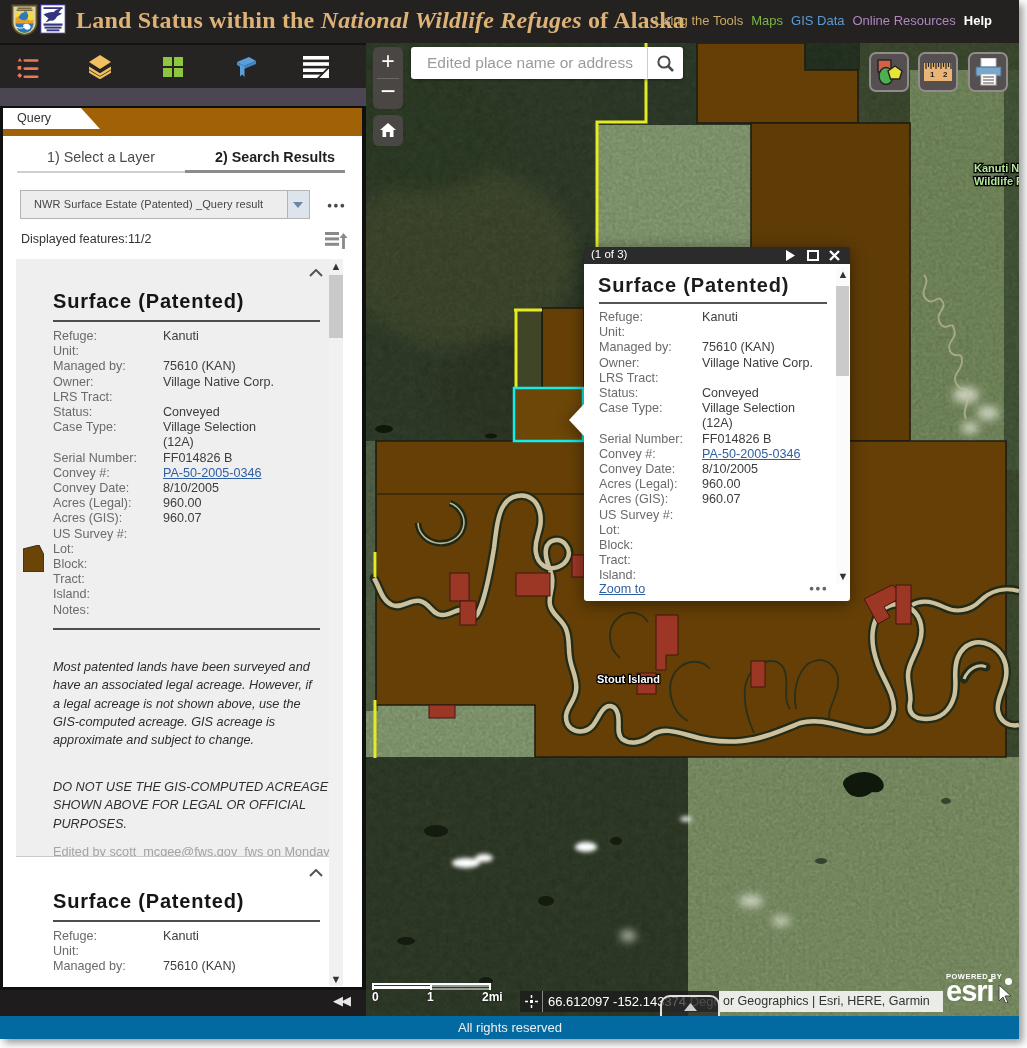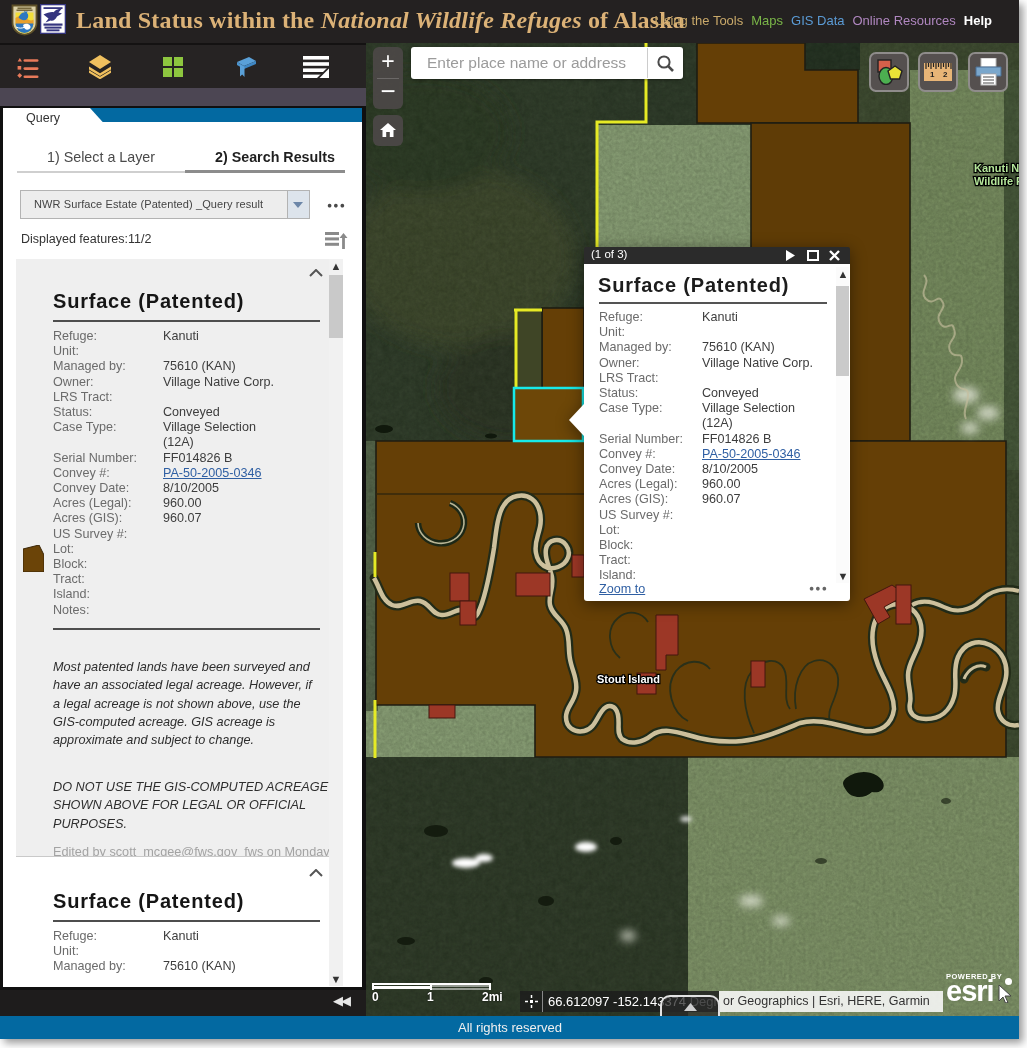--- a/index.html
+++ b/index.html
@@ -8,21 +8,21 @@
 
 #hdr{position:absolute;left:0;top:0;width:1019px;height:43px;background:#242121}
 #title{position:absolute;left:76px;top:7px;font-family:"Liberation Serif",serif;font-weight:bold;font-size:24px;letter-spacing:.2px;color:#dcb277;white-space:nowrap}
 #nav{position:absolute;right:27px;top:13px;font-size:13px;white-space:nowrap}
 #nav span{margin-left:8px}
 
 #tbar{position:absolute;left:0;top:43px;width:366px;height:45px;background:#262323;border-top:2px solid #141212;box-sizing:border-box}
 #pbar{position:absolute;left:0;top:88px;width:366px;height:18px;background:#4c4653}
 
 #panel{position:absolute;left:0;top:106px;width:366px;height:884px;background:#fff;border-left:3px solid #101010;border-right:4px solid #101010;border-top:2px solid #101010;border-bottom:3px solid #101010;box-sizing:border-box;overflow:hidden}
-#tabbar{position:absolute;left:9px;top:0px;width:359px;height:14px;background:#0369a1}
+#tabbar{position:absolute;left:0px;top:0px;width:359px;height:28px;background:#a16207}
 #qtab{position:absolute;left:0px;top:0px;width:64px;height:21px;background:#fff;color:#333;font-size:12.5px;padding-left:14px;line-height:21px}
 #qtab:after{content:"";position:absolute;right:-19px;top:0;border-left:19px solid #fff;border-top:21px solid transparent}
 .ptab{position:absolute;top:41px;font-size:14.3px;color:#4a4a4a}
 #tabline1{position:absolute;left:14px;top:63px;width:168px;height:2px;background:#cfcfcf}
 #tabline2{position:absolute;left:182px;top:62px;width:160px;height:3px;background:#8c8c8c}
 #dd{position:absolute;left:17px;top:82px;width:290px;height:29px;background:#ededed;border:1px solid #b3b3b3;box-sizing:border-box;font-size:11px;color:#444;line-height:27px;padding-left:13px;letter-spacing:.1px}
 #ddbtn{position:absolute;right:0px;top:0px;width:21px;height:27px;background:#dde4ec;border-left:1px solid #b3b3b3}
 #ddbtn:after{content:"";position:absolute;left:5px;top:11px;border-left:5.5px solid transparent;border-right:5.5px solid transparent;border-top:6px solid #6c86a8}
 #dots1{position:absolute;left:324px;top:92px;color:#4a4a4a;font-size:8.5px;letter-spacing:1.2px}
 #dispf{position:absolute;left:18px;top:124px;font-size:12.5px;color:#333}
@@ -318,21 +318,21 @@
       <div class="zi" style="top:0">+</div>
       <div style="position:absolute;left:4px;top:31px;width:22px;height:1px;background:#6b6867"></div>
       <div class="zi" style="top:30px;font-size:26px">−</div>
     </div>
 <div class="mapbtn" id="homeb">
       <svg style="position:absolute;left:7px;top:7px" width="16" height="16" viewBox="0 0 16 16">
         <path d="M8 1 L16 8 13.5 8 13.5 15 9.8 15 9.8 10 6.2 10 6.2 15 2.5 15 2.5 8 0 8 Z" fill="#fff"></path>
       </svg>
     </div>
 <div id="srch">
-      <span class="ph">Enter place name or address</span>
+      <span class="ph">Edited place name or address</span>
       <span class="sep"></span>
 <svg style="position:absolute;right:8px;top:7px" width="19" height="19" viewBox="0 0 19 19">
         <circle cx="8" cy="8" r="5.6" fill="none" stroke="#4a4a4a" stroke-width="2"></circle>
         <path d="M12.2 12.2 L17 17" stroke="#4a4a4a" stroke-width="2.6"></path>
       </svg>
     </div>
 <div class="tool" style="left:869px;top:52px">
 <svg style="position:absolute;left:6px;top:5px" width="26" height="26" viewBox="0 0 26 26">
  <rect x="1" y="1" width="13" height="12" fill="#d4604a" stroke="#222" stroke-width="1.4"></rect>
  <ellipse cx="9" cy="17" rx="7" ry="8.5" fill="#4caf50" stroke="#222" stroke-width="1.4"></ellipse>

